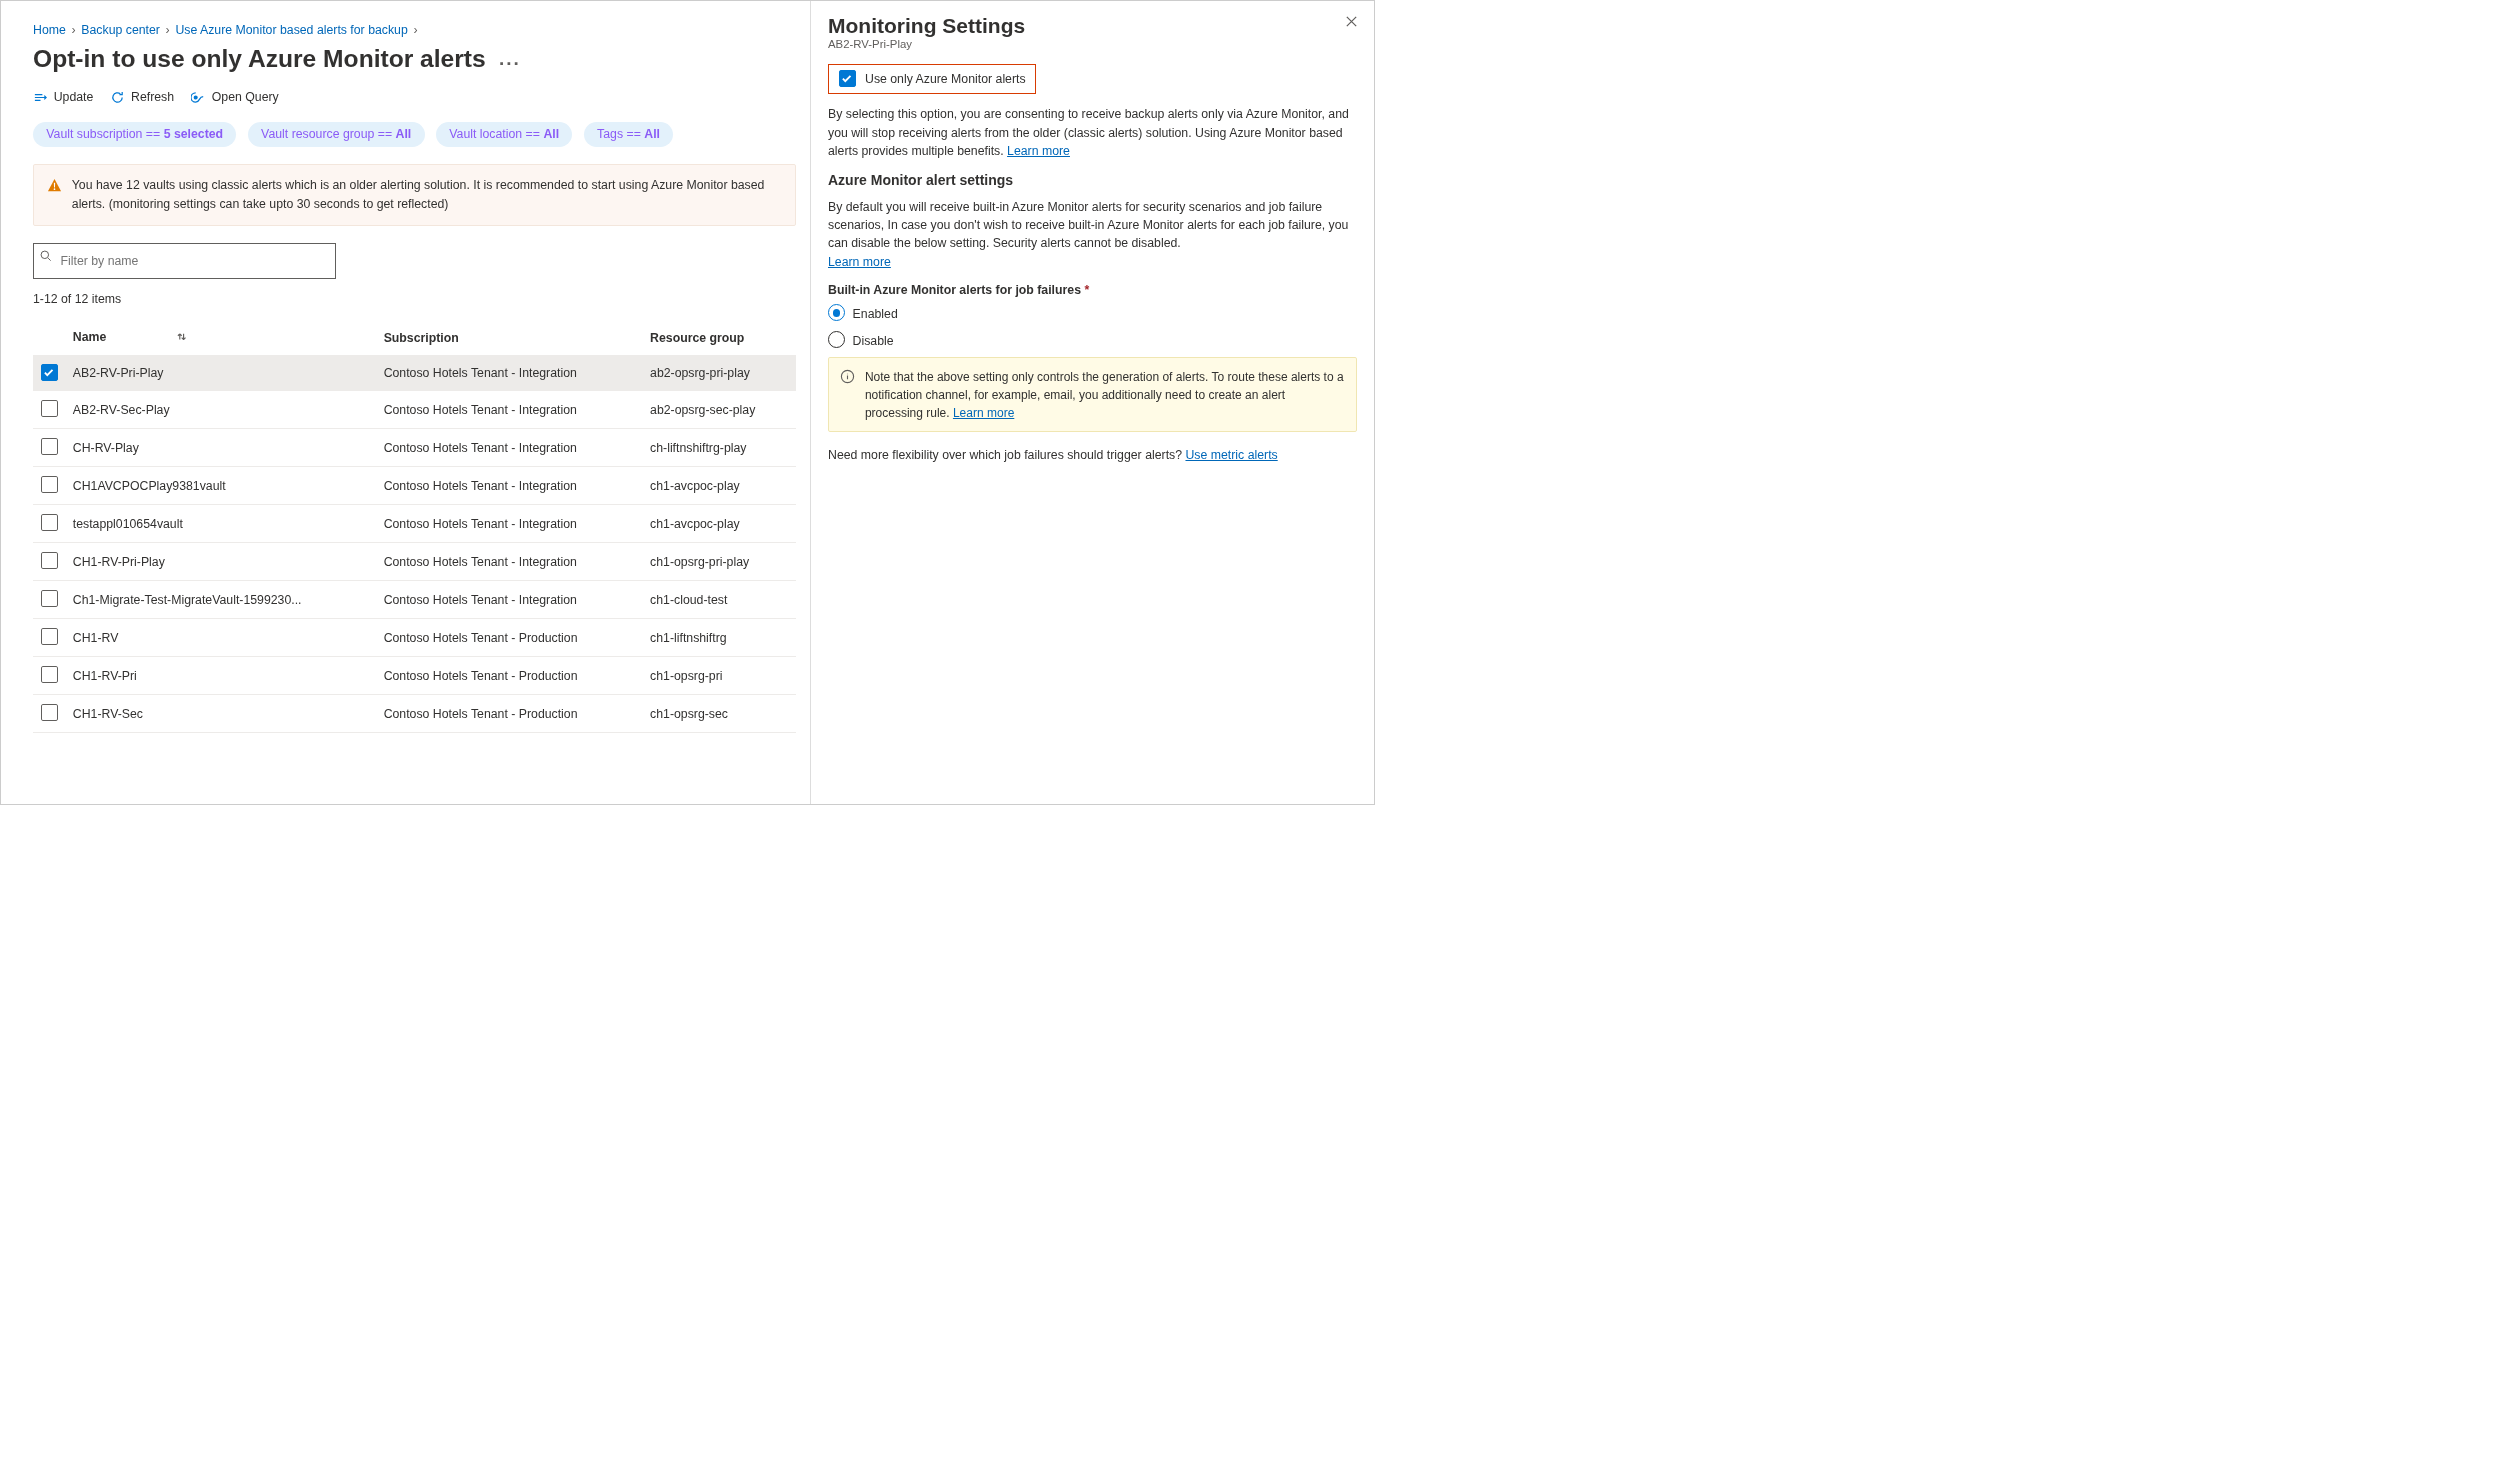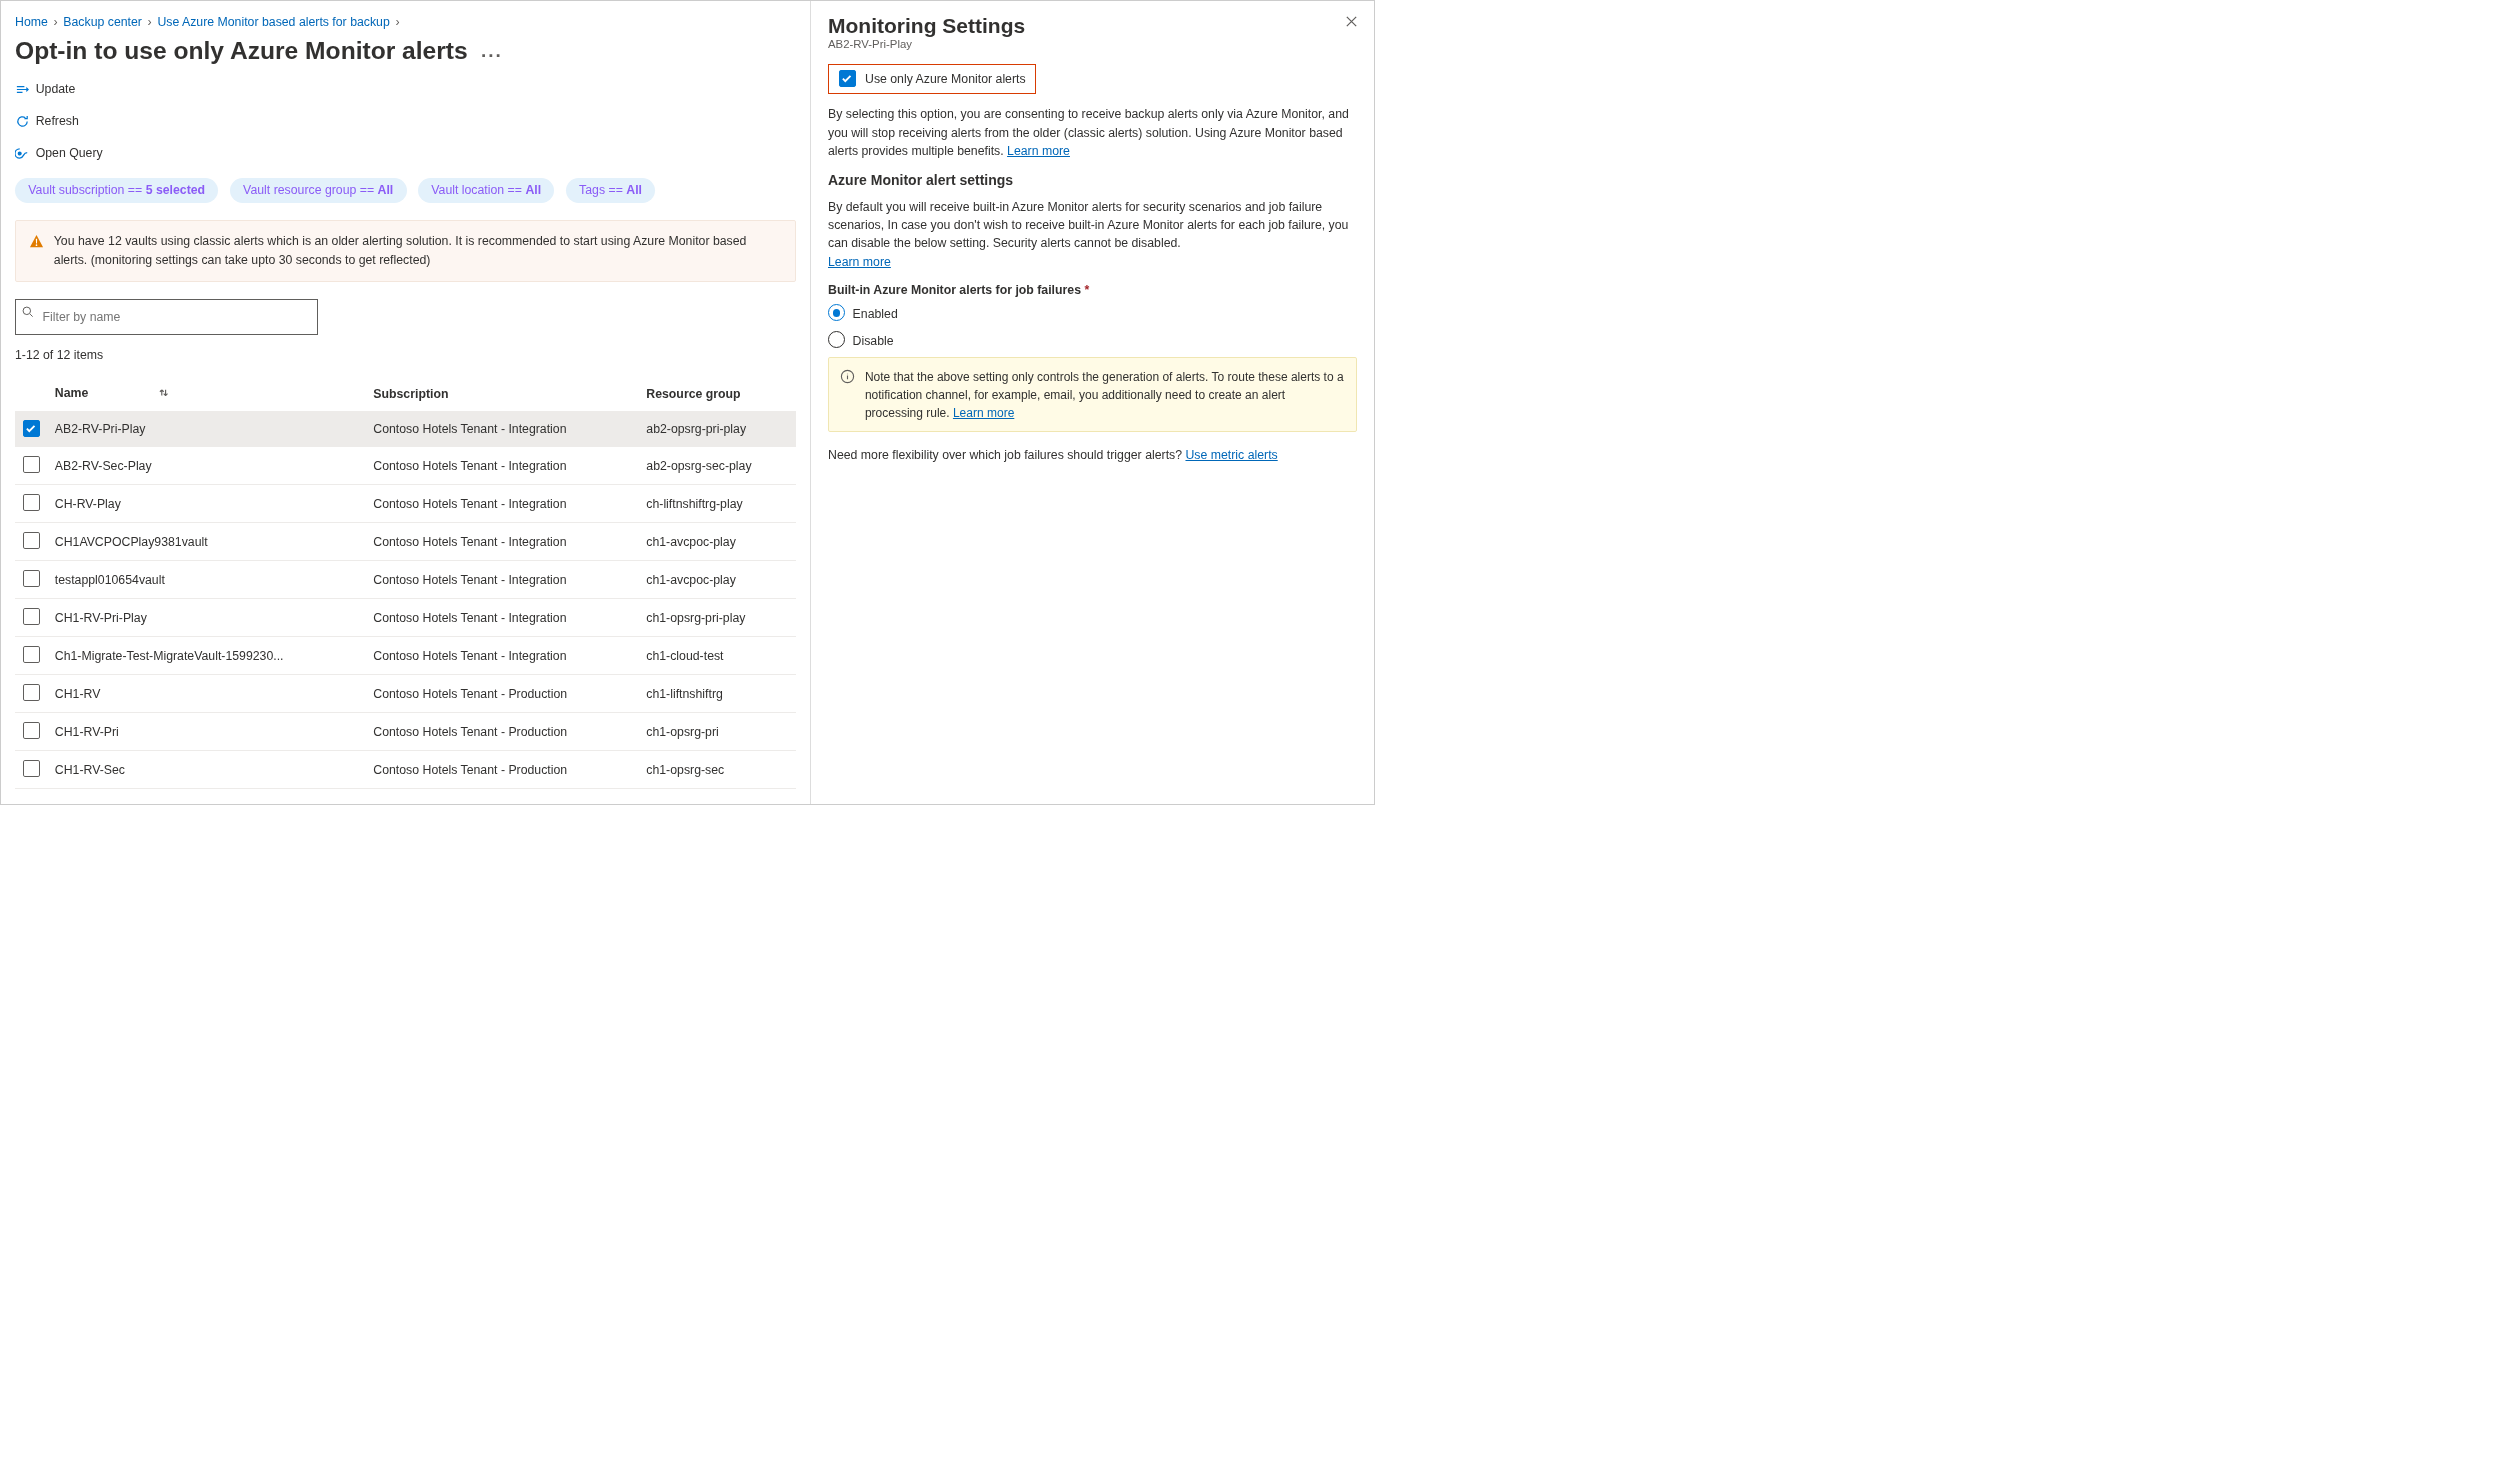--- a/index.html
+++ b/index.html
@@ -4,34 +4,34 @@
 <style>
   * { box-sizing: border-box; margin: 0; padding: 0; }
   body {
     font-family: "Segoe UI", -apple-system, BlinkMacSystemFont, sans-serif;
     font-size: 12.3px;
     color: #323130;
     background: #fff;
     overflow: hidden;
   }
   .app { display:flex; width:1375px; height:805px; border:0.9px solid #ccc; }
-  .main { flex:1; padding:14px 14px; overflow:hidden; position:relative; }
+  .main { flex:1; padding:22px 14px; overflow:hidden; position:relative;margin-left:18px; }
   .side { width:564px; border-left:0.9px solid #ddd; padding:9.5px 17px 17px 17px; position:relative; }
 
   
   .breadcrumbs { font-size:12.3px; color:#605e5c; margin-bottom:7.6px; }
   .breadcrumbs a { color:#0067b8; text-decoration:none; }
   .breadcrumbs .sep { color:#605e5c; margin:0 5.7px; }
 
   
   .page-title { font-size:24.6px; font-weight:600; color:#323130; margin-bottom:17px; display:flex; align-items:center; }
   .page-title .more { margin-left:13.3px; font-size:19px; color:#605e5c; letter-spacing:1.9px; cursor:pointer; }
 
   
-  .action-bar { display:flex; gap:17px; align-items:flex-start; margin-bottom:17px;flex-direction:column; }
+  .action-bar { display:flex; gap:17px; align-items:flex-end; margin-bottom:17px; }
   .action-btn { display:flex; align-items:center; gap:5.7px; color:#323130; cursor:pointer; font-size:12.3px; }
   .action-btn svg { width:15px; height:15px; }
 
   
   .pill-row { display:flex; gap:11.4px; margin-bottom:17px; }
   .pill { background:#e3f1fb; color:#8b5cf6; border-radius:15px; padding:5.7px 13.3px; font-size:12.3px; cursor:pointer; white-space:nowrap;text-align:center; }
   .pill b { font-weight:600; }
 
   
   .warning { background:#fdf6f2; border:0.9px solid #f3e6dc; border-radius:1.9px; padding:11.4px 13.3px; display:flex; gap:9.5px; margin-bottom:17px; font-size:12.3px; line-height:1.5; color:#323130; }

